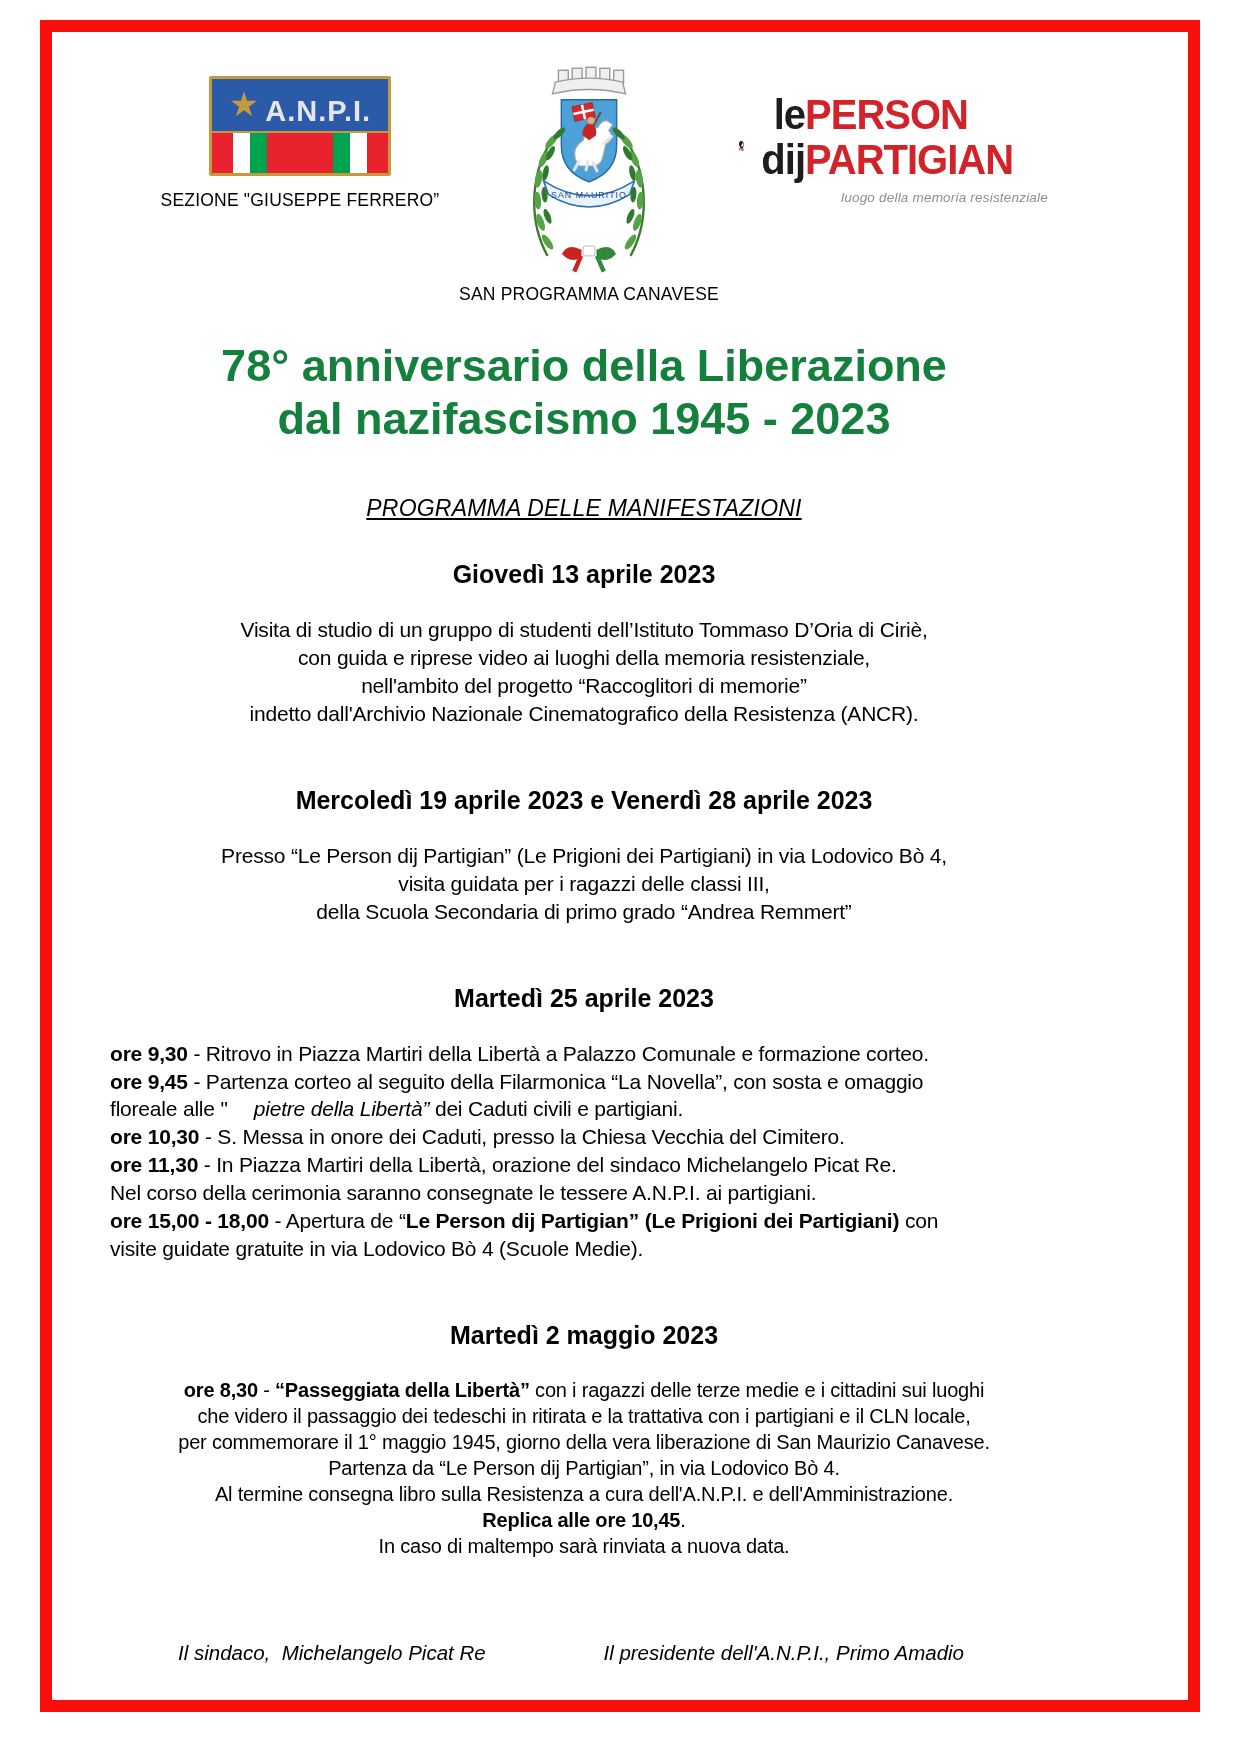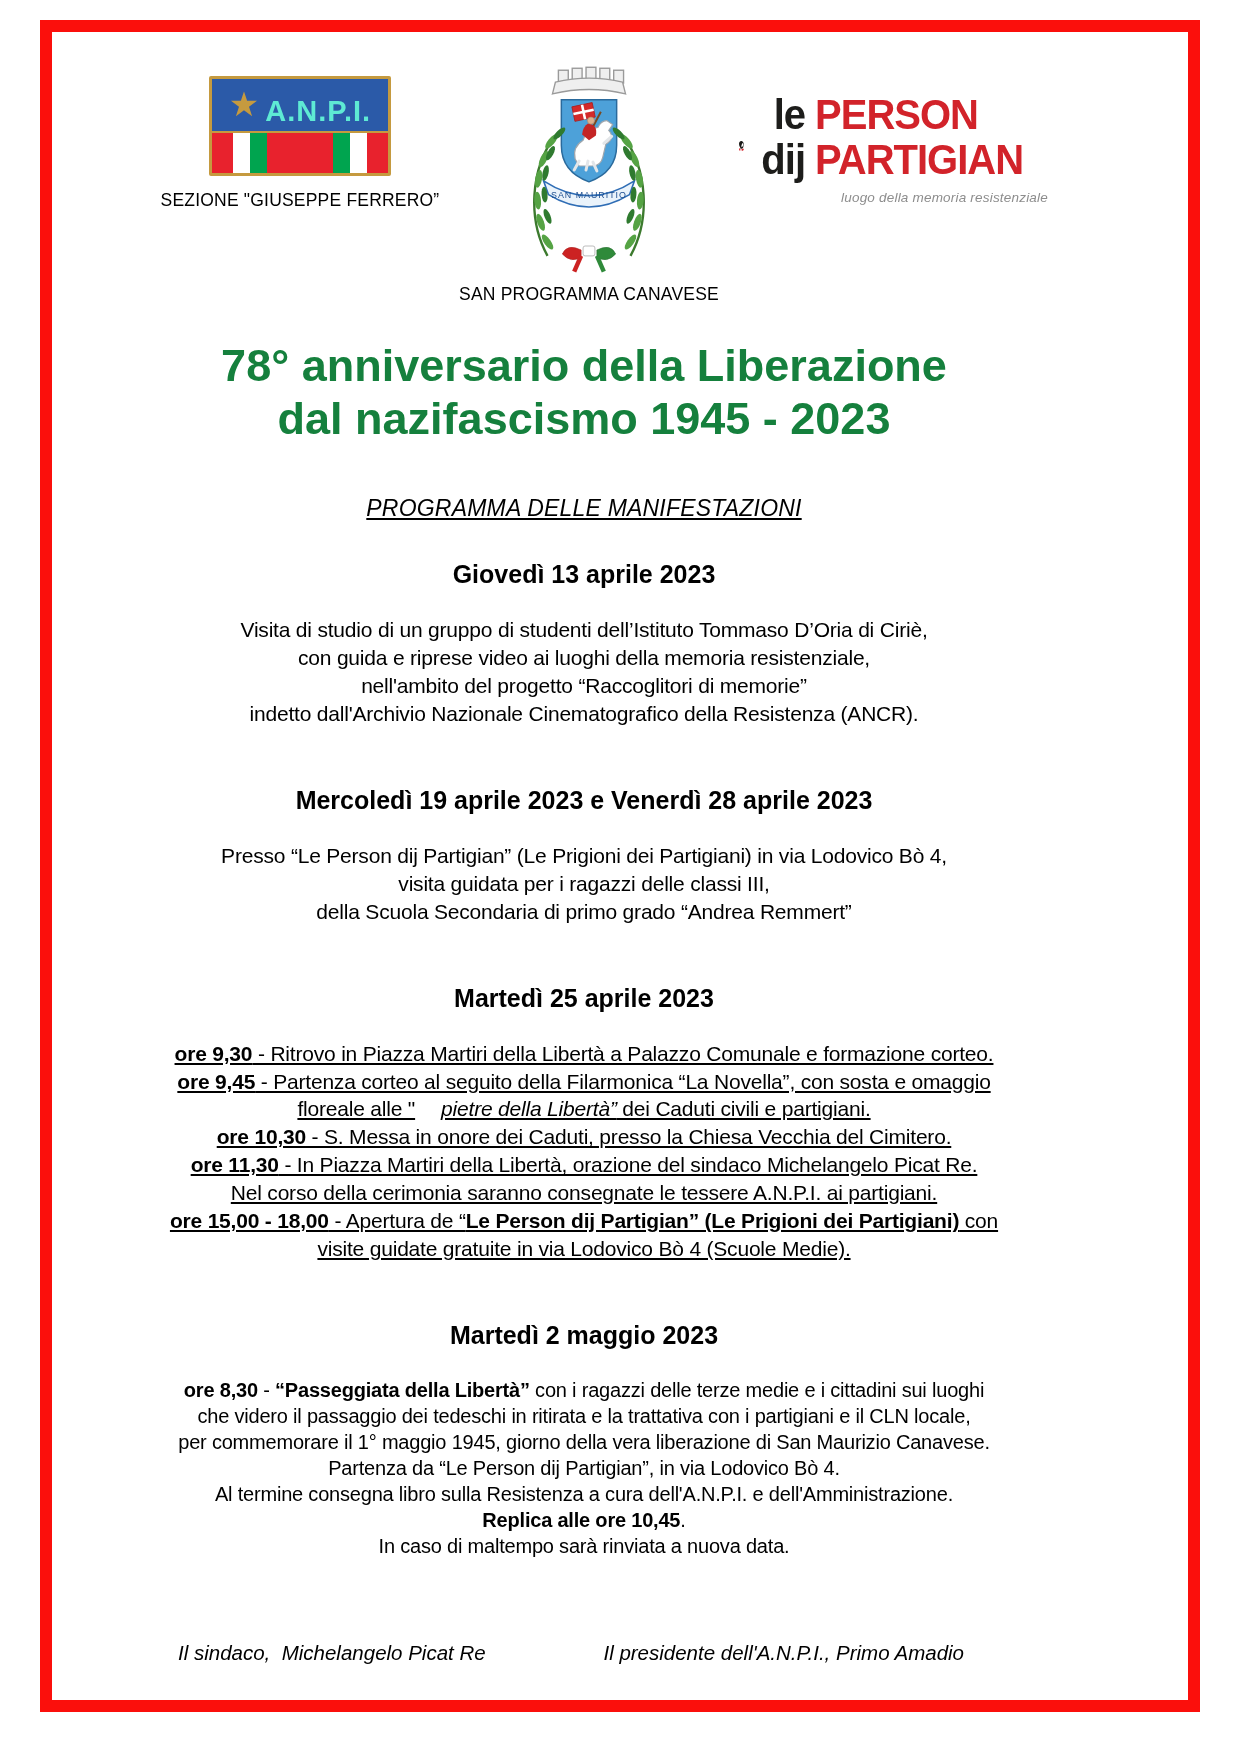--- a/index.html
+++ b/index.html
@@ -33,38 +33,38 @@
     box-sizing:border-box;display:flex;flex-direction:column;
     overflow:hidden;background:#fff;
   }
   .anpi-top{
     flex:0 0 55%;background:#2b5aa8;
     display:flex;align-items:center;justify-content:center;gap:6px;
     border-bottom:2px solid #c59a3f;
   }
   .anpi-star{color:#c59a3f;font-size:34px;line-height:1;margin-top:-2px;}
   .anpi-acronym{
-    color:#5eead4;font-size:29px;font-weight:bold;letter-spacing:1px;margin-top:13px;
+    color:#e5e5e5;font-size:29px;font-weight:bold;letter-spacing:1px;margin-top:13px;
   }
   .anpi-ribbon{
     flex:1 1 auto;
     background:linear-gradient(90deg,
       #e8222d 0 12%, #ffffff 12% 21.5%, #00a44f 21.5% 31%,
       #e8222d 31% 69%, #00a44f 69% 78.5%, #ffffff 78.5% 88%, #e8222d 88% 100%);
   }
   .anpi-caption{
     margin-top:14px;font-size:17.5px;letter-spacing:.2px;white-space:pre;
   }
 
   .crest-block{text-align:center;margin-top:2px;}
   .crest-caption{margin-top:6px;font-size:17.5px;letter-spacing:.2px;white-space:pre;}
 
   .ppp-block{width:310px;margin-top:26px;display:flex;gap:8px;align-items:flex-start;}
   .ppp-text{padding-top:6px;}
-  .ppp-row{display:flex;align-items:center;gap:10px;}
+  .ppp-row{display:flex;align-items:center;gap:0;}
   .ppp-black{
     width:52px;text-align:right;font-weight:bold;font-size:40px;
     color:#1d1d1b;letter-spacing:-1px;transform:scaleY(1.05);
   }
   .ppp-red{
     font-weight:bold;font-size:40px;color:#d2232a;letter-spacing:-1px;
     transform:scaleY(1.05);
   }
   .ppp-tagline{
     margin-top:8px;margin-left:88px;font-size:13.5px;font-style:italic;
@@ -84,21 +84,21 @@
 
   
   .sec-heading{
     margin:58px 0 0;text-align:center;
     font-size:25px;font-weight:bold;
   }
   .sec:first-child .sec-heading{margin-top:38px;}
   .para{margin-top:27px;font-size:21px;line-height:1.33;letter-spacing:-0.2px;}
   .para .tline{white-space:pre;}
   .align-center{text-align:center;}
-  .align-left{text-align:center;text-decoration:underline;}
+  .align-left{text-align:left;}
   .size-small{font-size:20px;line-height:1.3;}
   .bold{font-weight:bold;}
   .italic{font-style:italic;margin-left:26px;}
 
   
   .footer{
     display:flex;justify-content:space-between;
     margin-top:82px;padding:0 94px 0 68px;
     font-style:italic;font-size:20.5px;
   }

